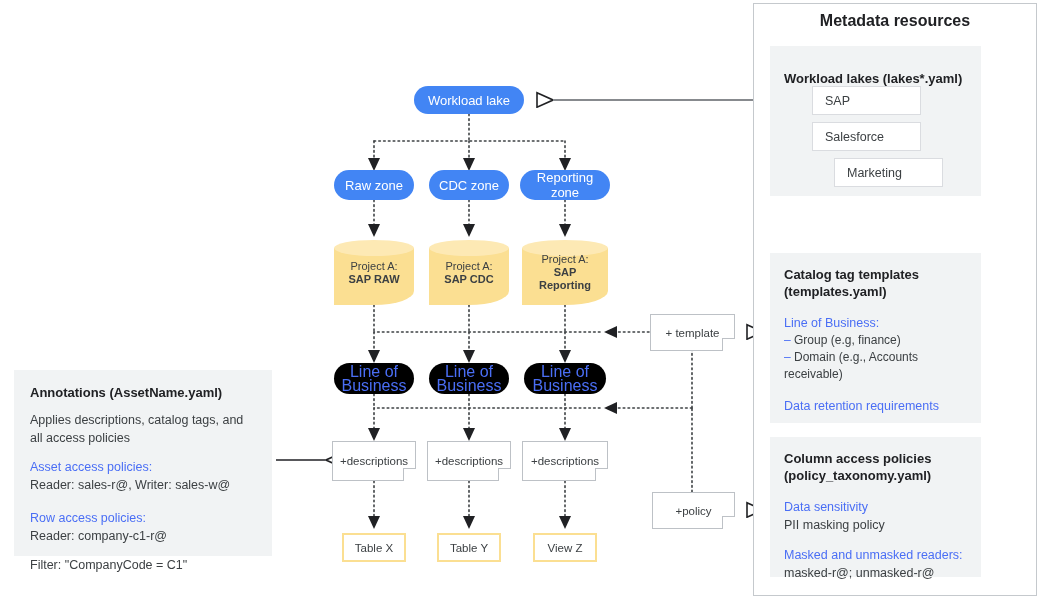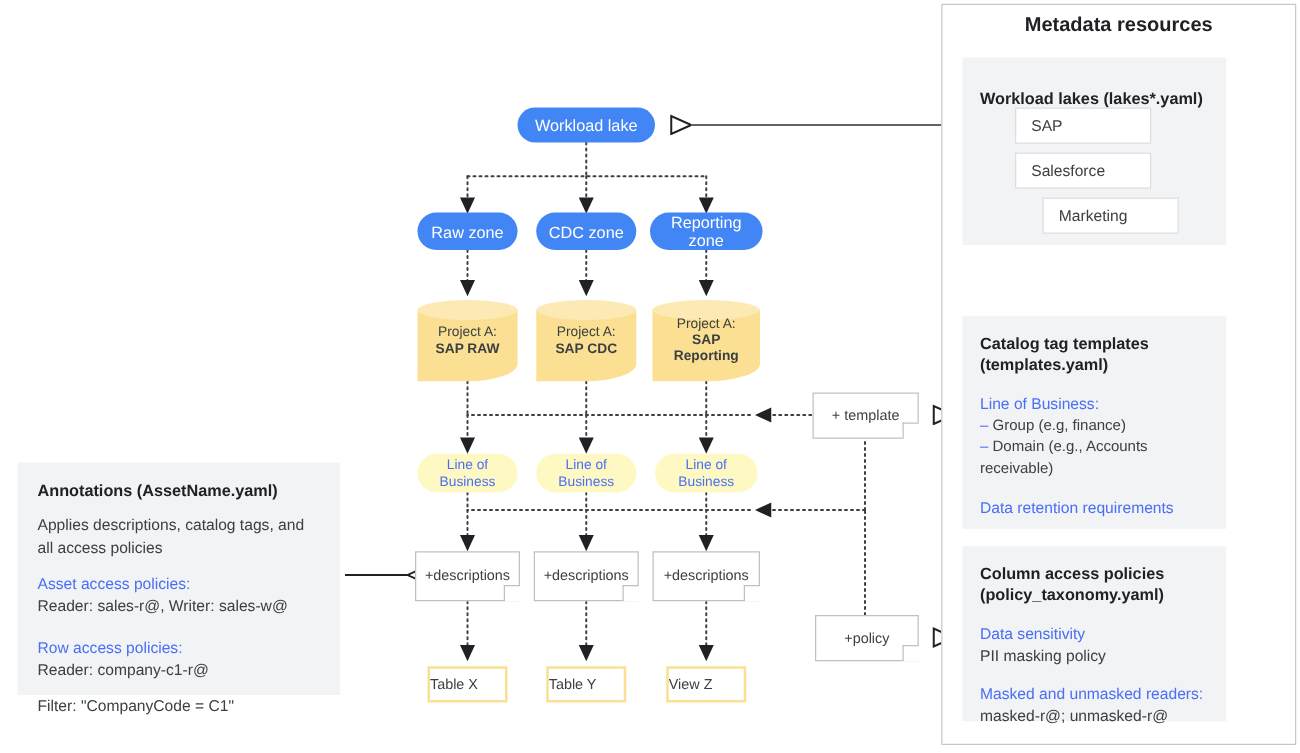--- a/index.html
+++ b/index.html
@@ -5,36 +5,36 @@
   html,body{margin:0;padding:0;background:#ffffff;}
   body{width:1040px;height:602px;font-family:"Liberation Sans",sans-serif;color:#202124;overflow:hidden;}
   #stage{position:relative;width:1040px;height:602px;}
 
   svg.layer{position:absolute;left:0;top:0;width:1040px;height:602px;pointer-events:none;}
 
   .node{position:absolute;box-sizing:border-box;display:flex;align-items:center;justify-content:center;text-align:center;}
 
   
   .pill-blue{background:#4285f4;border-radius:18px;color:#ffffff;font-size:13px;line-height:15px;font-weight:400;}
-  .pill-lob{background:#fef9c3;border-radius:16px;color:#4a6ef5;font-size:11px;line-height:14px;}
+  .pill-lob{background:#000000;border-radius:16px;color:#4a6ef5;font-size:16px;line-height:14px;}
 
   
   .cyl{position:absolute;}
   .cyl .body{position:absolute;left:0;right:0;top:8px;bottom:0;background:#fbdf92;border-radius:0 0 50%/0 0 14px 14px;}
   .cyl .top{position:absolute;left:0;right:0;top:0;height:16px;background:#fde9b4;border-radius:50%;}
   .cyl .lbl{position:absolute;left:0;right:0;top:0;bottom:0;display:flex;flex-direction:column;align-items:center;justify-content:center;font-size:11px;line-height:13px;color:#3c4043;}
   .cyl .lbl b{font-weight:700;}
 
   
   .note{position:absolute;box-sizing:border-box;background:#ffffff;border:1px solid #bdc1c6;display:flex;align-items:center;justify-content:center;font-size:11.5px;color:#3c4043;}
   .note .fold{position:absolute;right:-1px;bottom:-1px;width:12px;height:12px;background:#ffffff;border-left:1px solid #bdc1c6;border-top:1px solid #bdc1c6;transform:none;}
   .note .foldcut{position:absolute;right:-1px;bottom:-1px;width:0;height:0;border-left:13px solid transparent;border-bottom:13px solid #ffffff;}
 
   
-  .tbox{position:absolute;box-sizing:border-box;background:#ffffff;border:2px solid #fbdf92;display:flex;align-items:center;justify-content:flex-start;font-size:11.5px;color:#3c4043;}
+  .tbox{position:absolute;box-sizing:border-box;background:#ffffff;border:2px solid #fbdf92;display:flex;align-items:center;justify-content:center;font-size:11.5px;color:#3c4043;}
 
   
   .gpanel{position:absolute;box-sizing:border-box;background:#f1f3f4;}
   .gpanel .h{font-weight:700;font-size:13px;line-height:17px;color:#202124;}
   .gpanel .p{font-size:12.5px;line-height:18px;color:#3c4043;}
   .gpanel .blue{color:#4a6ef5;font-size:12.5px;line-height:18px;font-weight:400;}
   .dashitem{font-size:12px;line-height:17px;color:#3c4043;}
   .dashitem .d{color:#4a6ef5;}
 
   

